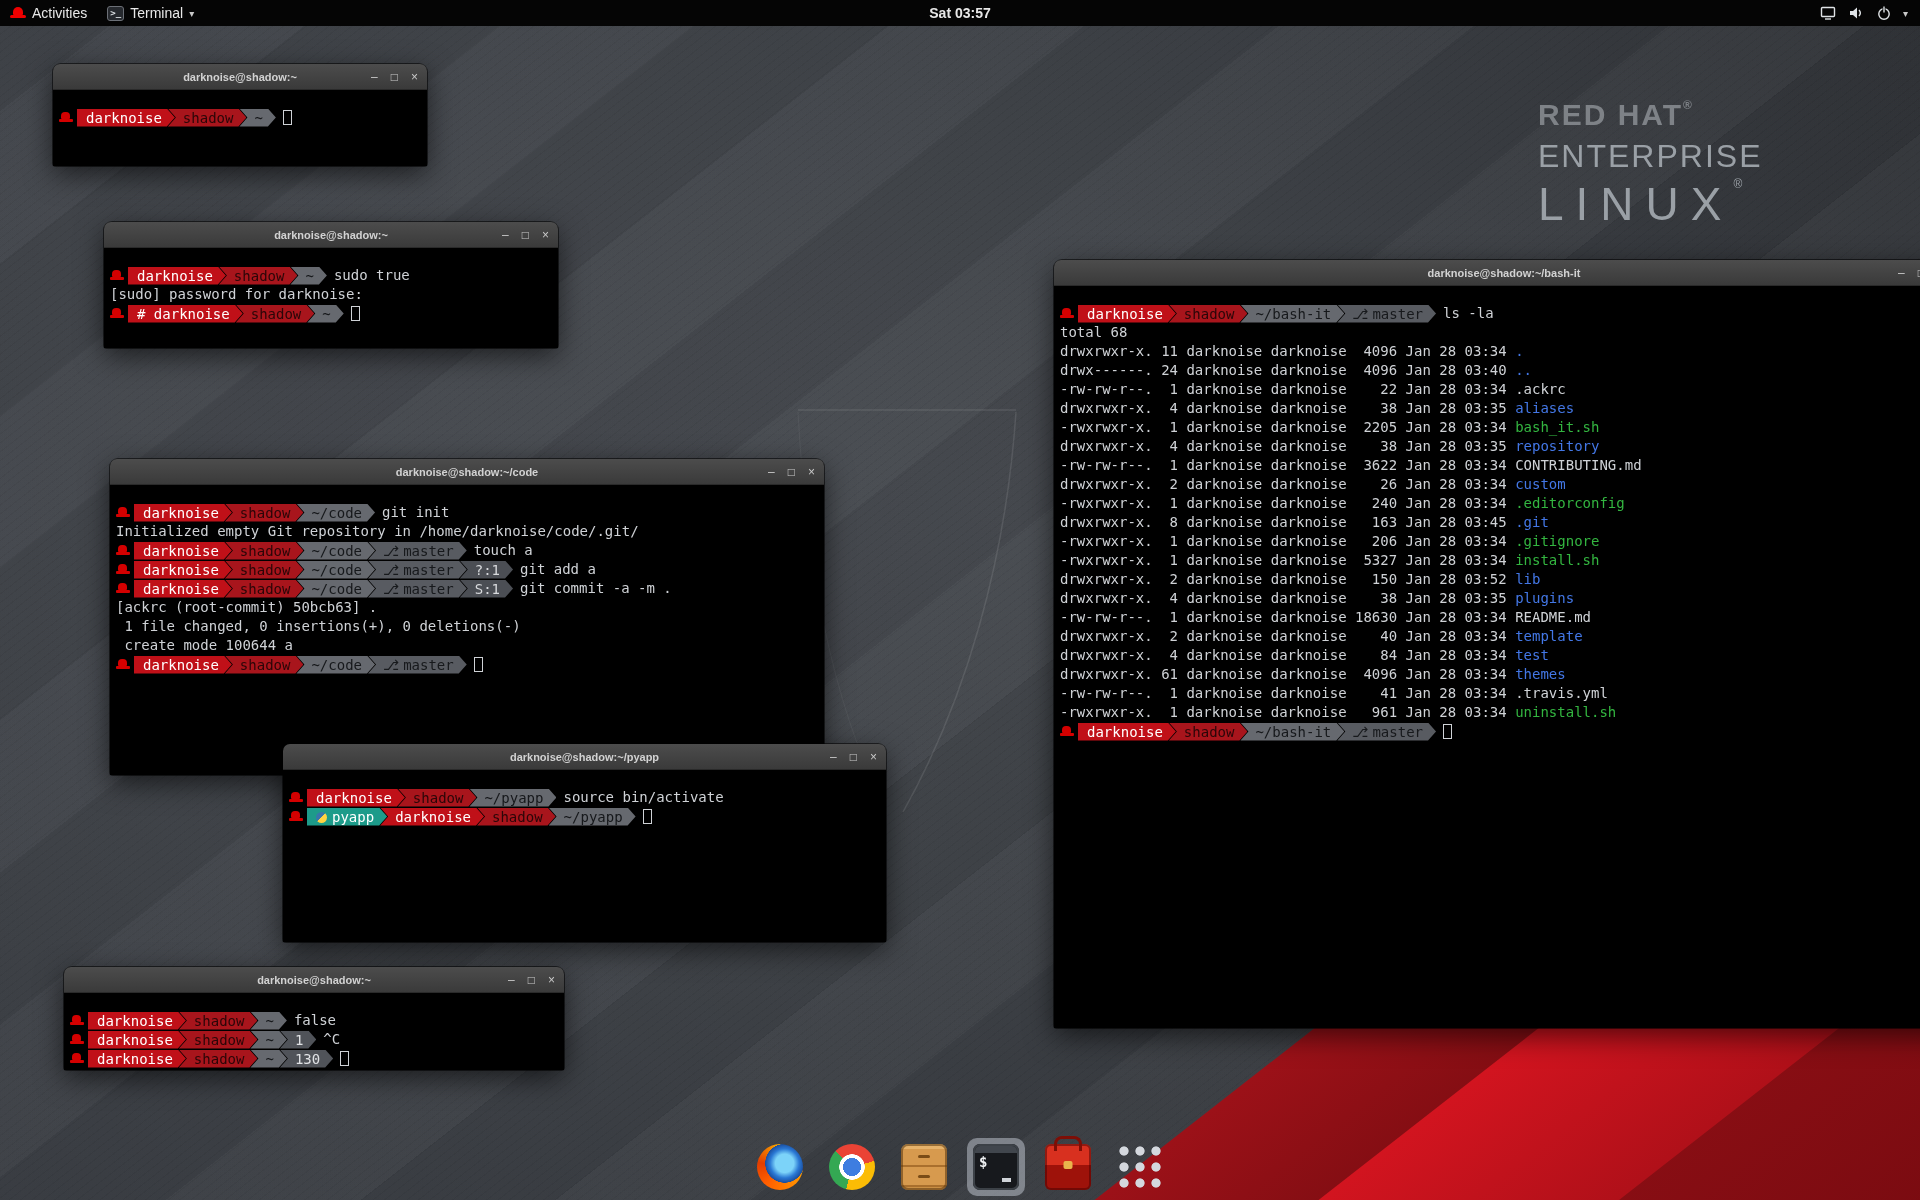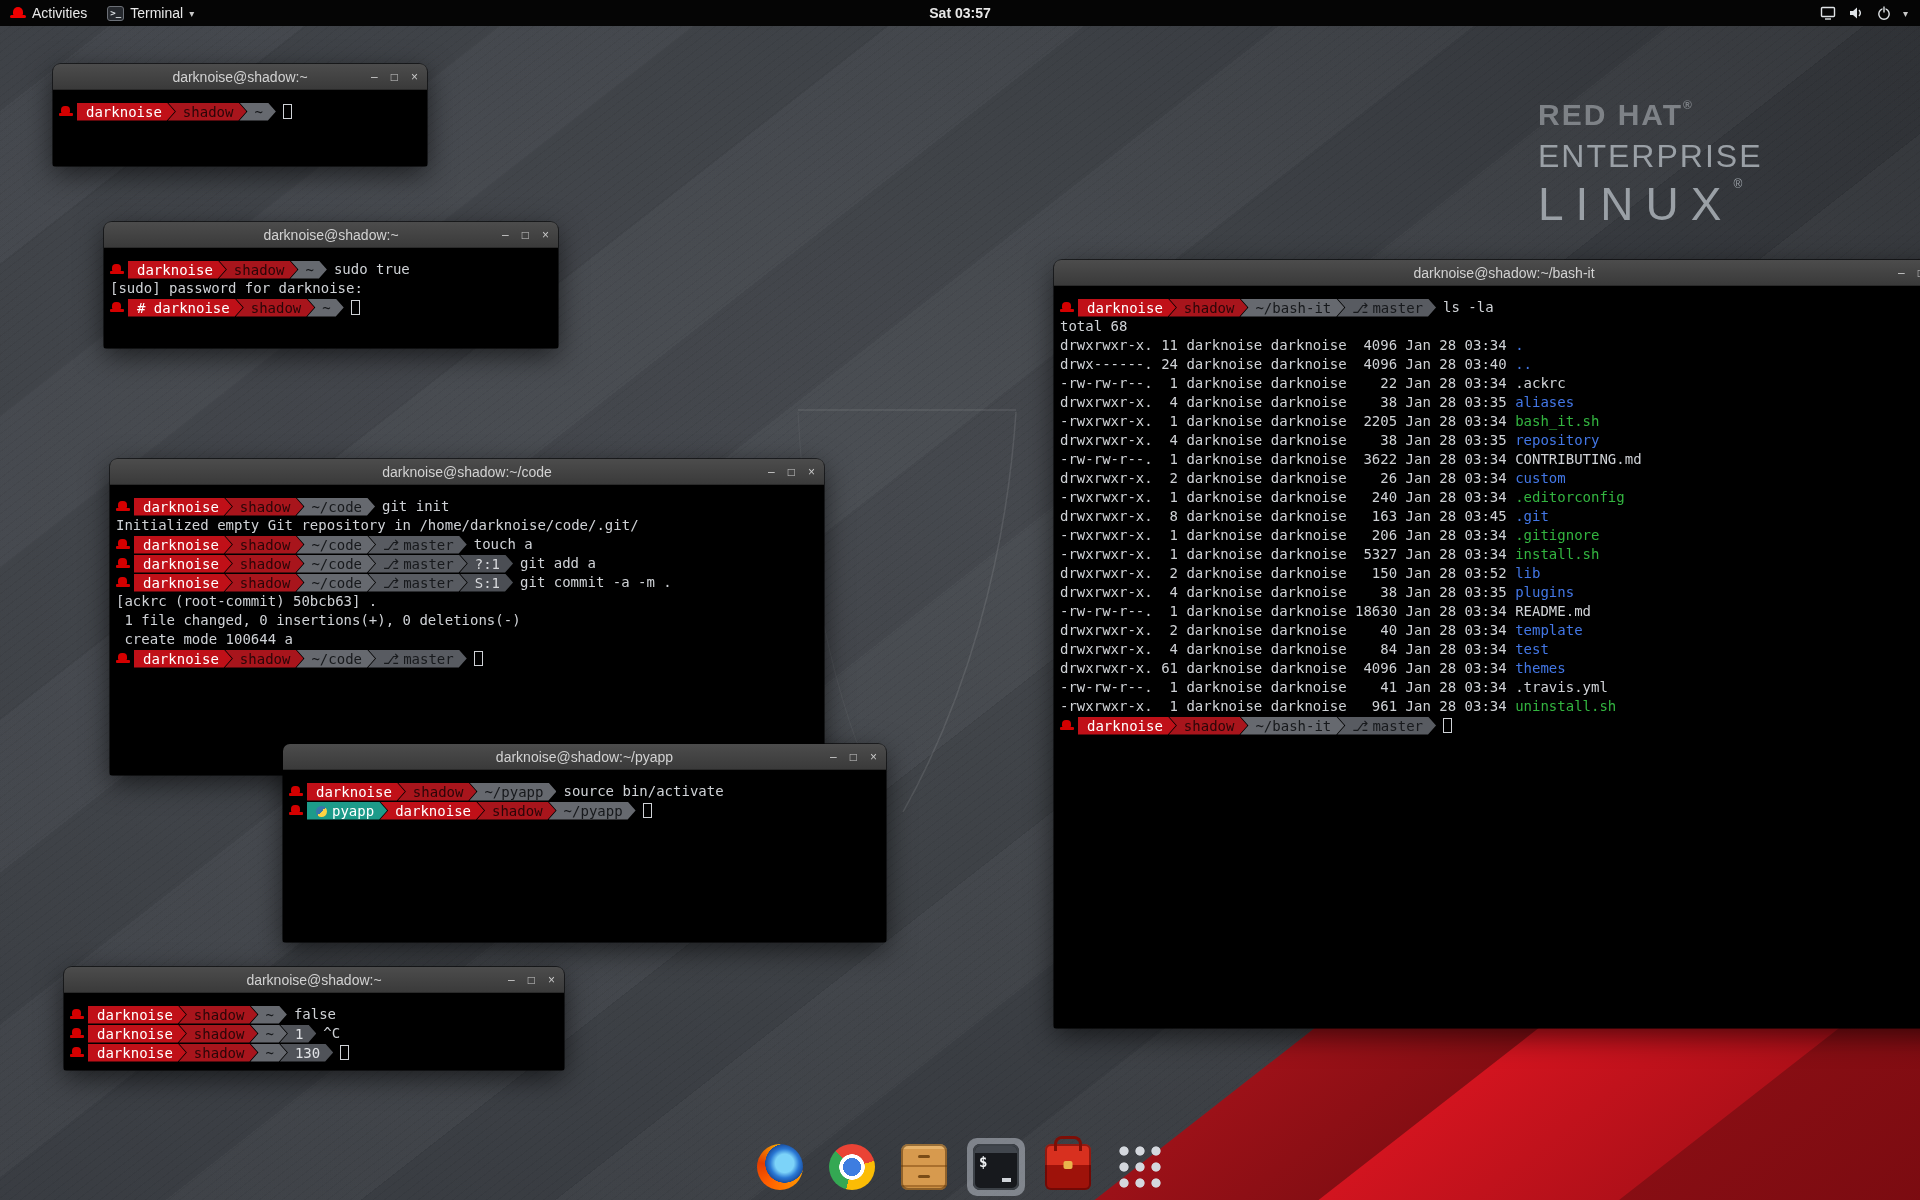--- a/index.html
+++ b/index.html
@@ -42,24 +42,24 @@
   .chev{font-size:10px;color:#c8c8c8}
   .tb-center{position:absolute;left:50%;transform:translateX(-50%);font-weight:bold}
   .tb-right{margin-left:auto;display:flex;align-items:center;gap:10px;padding:0 12px;height:26px}
   .tb-right svg{display:block}
   
   .window{position:absolute;z-index:10;border-radius:8px 8px 3px 3px;
     box-shadow:0 8px 28px rgba(0,0,0,0.6), 0 0 0 1px rgba(0,0,0,0.55);background:#000}
   .titlebar{height:26px;border-radius:7px 7px 0 0;position:relative;
     background:linear-gradient(#4c4c4c,#3a3a3a);border-bottom:1px solid #2a2a2a;
     display:flex;align-items:center;justify-content:center}
-  .wtitle{color:#d2d2d2;font-size:14px;font-weight:normal}
+  .wtitle{color:#d2d2d2;font-size:11px;font-weight:bold}
   .wbtns{position:absolute;right:9px;top:0;height:26px;display:flex;align-items:center;gap:13px}
   .wbtn{color:#c9c9c9;font-size:12px;line-height:12px;cursor:default}
-  .tbody{position:absolute;left:0;right:0;top:26px;bottom:0;background:#000;overflow:hidden;padding:12px 6px}
+  .tbody{position:absolute;left:0;right:0;top:26px;bottom:0;background:#000;overflow:hidden;padding:18px 6px}
   .tline{height:19px;color:var(--term_text);font:14px/19px "DejaVu Sans Mono",monospace;white-space:pre;display:flex;align-items:center}
   .tline.plain{display:block}
   .phat{width:14px;height:12px;position:relative;flex:none;margin-right:4px}
   .phat::before{content:"";position:absolute;left:2px;top:0;width:9px;height:7px;background:#d40000;border-radius:4px 4px 1px 1px}
   .phat::after{content:"";position:absolute;left:0;top:7px;width:14px;height:3px;background:#d40000;border-radius:1px}
   .seg{height:18px;line-height:18px;display:inline-block;padding:0 13px 0 15px;margin-left:-7px;
     clip-path:polygon(0 0, calc(100% - 8px) 0, 100% 50%, calc(100% - 8px) 100%, 0 100%, 8px 50%)}
   .seg.first{clip-path:polygon(0 0, calc(100% - 8px) 0, 100% 50%, calc(100% - 8px) 100%, 0 100%);padding-left:9px;margin-left:0}
   .seg-user{background:var(--seg_user_bg);color:var(--seg_user_fg)}
   .seg-host{background:var(--seg_host_bg);color:var(--seg_host_fg)}

